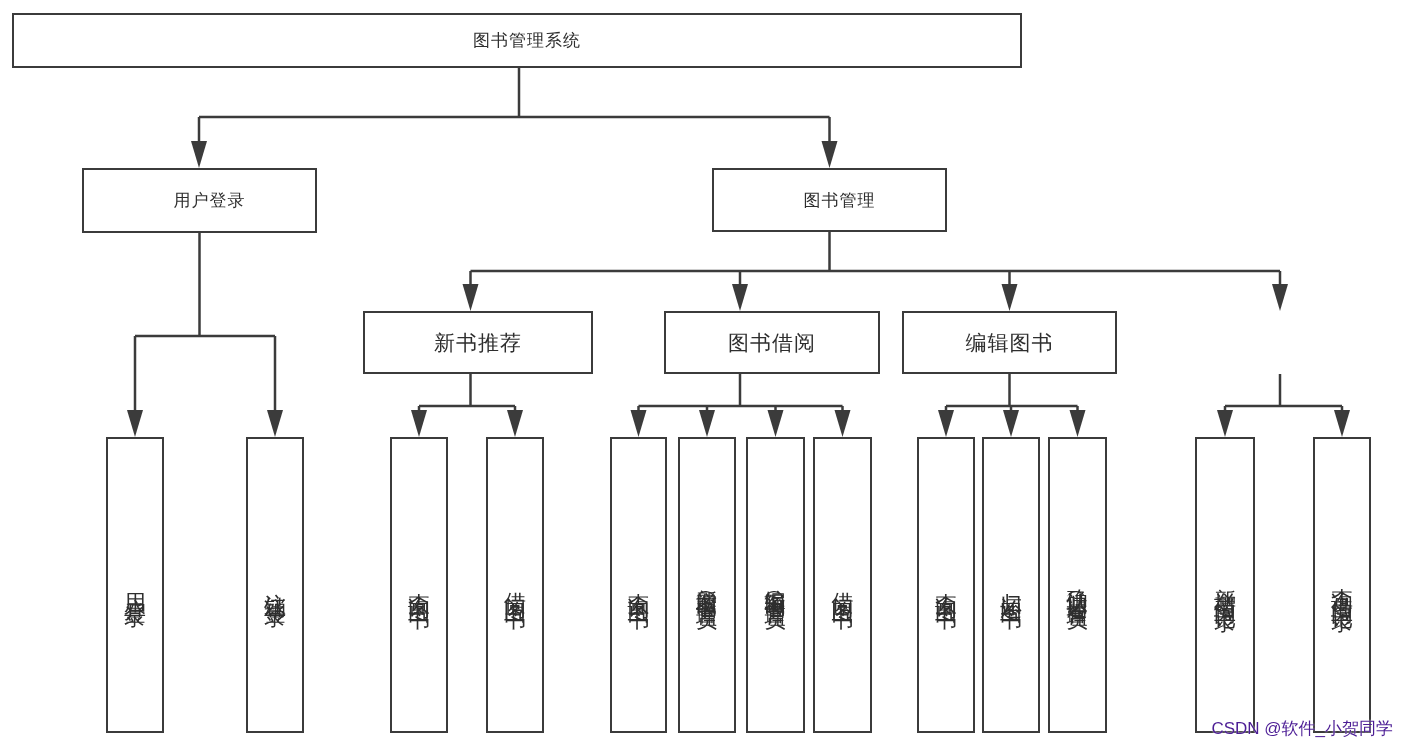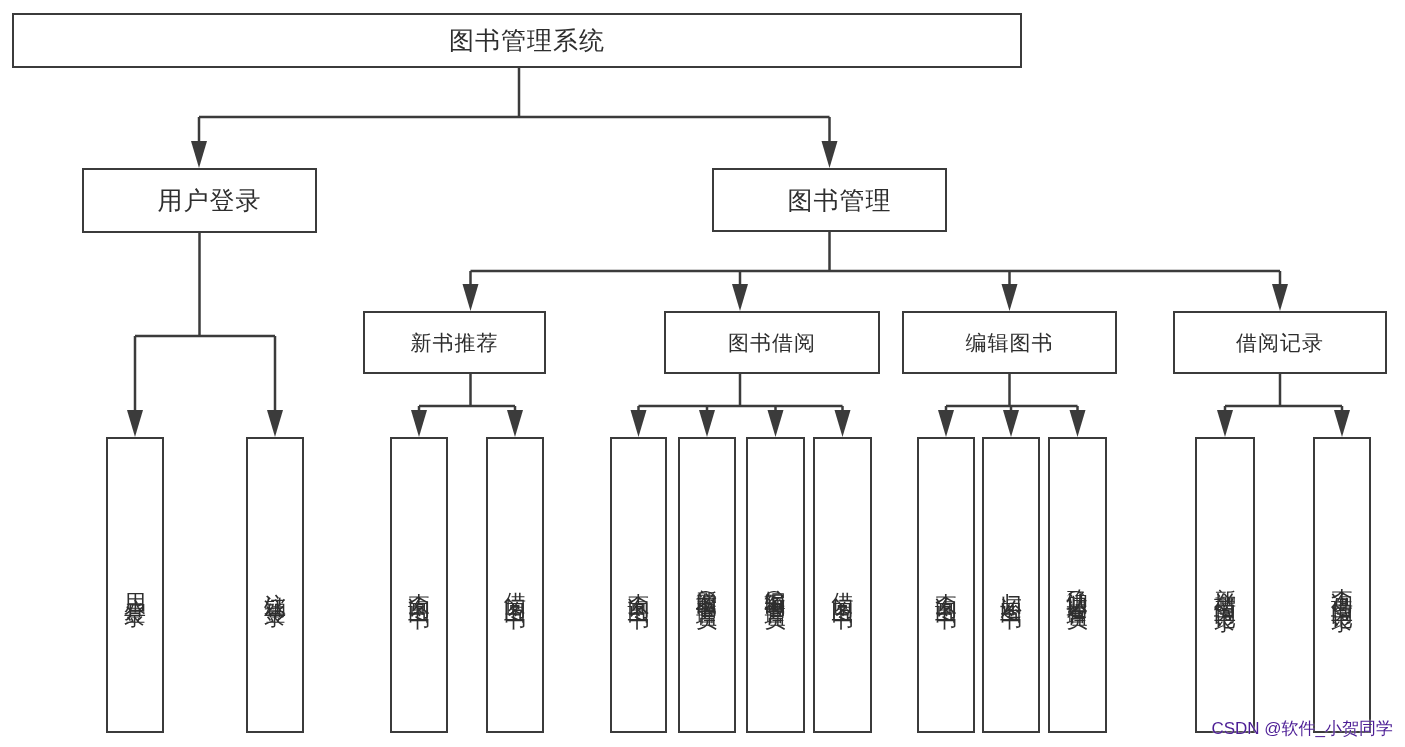--- a/index.html
+++ b/index.html
@@ -21,21 +21,21 @@
     position: absolute;
     box-sizing: border-box;
     background: #ffffff;
     border: 2px solid #3b3b3b;
     color: #2e2e2e;
     display: flex;
     align-items: center;
     justify-content: center;
     text-align: center;
   }
-  .hnode { font-size: 25px; letter-spacing: 1px; padding-left: 20px; }
+  .hnode { font-size: 17px; letter-spacing: 1px; padding-left: 20px; }
   .l3node { font-size: 21px; letter-spacing: 1px; }
   .vnode {
     writing-mode: vertical-rl;
     text-orientation: mixed;
     font-size: 22px;
     letter-spacing: 5px;
     line-height: 1;
   }
   .vnode.dense { letter-spacing: 3px; font-size: 21px; }
   #watermark {
@@ -106,24 +106,23 @@
       <polygon points="1217,410 1233,410 1225,437" fill="#3b3b3b"></polygon>
       <line x1="1342" y1="406" x2="1342" y2="417" stroke="#3b3b3b" stroke-width="2.5"></line>
       <polygon points="1334,410 1350,410 1342,437" fill="#3b3b3b"></polygon>
     </svg>
 
   <div class="node hnode" style="left:12px; top:13px; width:1010px; height:55px;">图书管理系统</div>
 
   <div class="node hnode" style="left:82px; top:168px; width:235px; height:65px;">用户登录</div>
   <div class="node hnode" style="left:712px; top:168px; width:235px; height:64px;">图书管理</div>
 
-  <div class="node l3node" style="left:363px; top:311px; width:183px; height:63px;">新书推荐</div>
+  <div class="node l3node" style="left:363px; top:311px; width:230px; height:63px;">新书推荐</div>
   <div class="node l3node" style="left:632px; top:311px; width:216px; height:63px;margin-left:32px;">图书借阅</div>
   <div class="node l3node" style="left:902px; top:311px; width:215px; height:63px;">编辑图书</div>
-  <div class="node l3node" style="left:1173px; top:311px; width:214px; height:63px;">借阅记录</div>
 
   <div class="node vnode" style="left:106px; top:437px; width:58px; height:296px;">用户登录</div>
   <div class="node vnode" style="left:246px; top:437px; width:58px; height:296px;">注销登录</div>
 
   <div class="node vnode" style="left:390px; top:437px; width:58px; height:296px;">查询图书</div>
   <div class="node vnode" style="left:486px; top:437px; width:58px; height:296px;">借阅图书</div>
 
   <div class="node vnode" style="left:610px; top:437px; width:57px; height:296px;">查询图书</div>
   <div class="node vnode dense" style="left:678px; top:437px; width:58px; height:296px;">新增图书（管理员）</div>
   <div class="node vnode dense" style="left:746px; top:437px; width:59px; height:296px;">编辑图书（管理员）</div>

